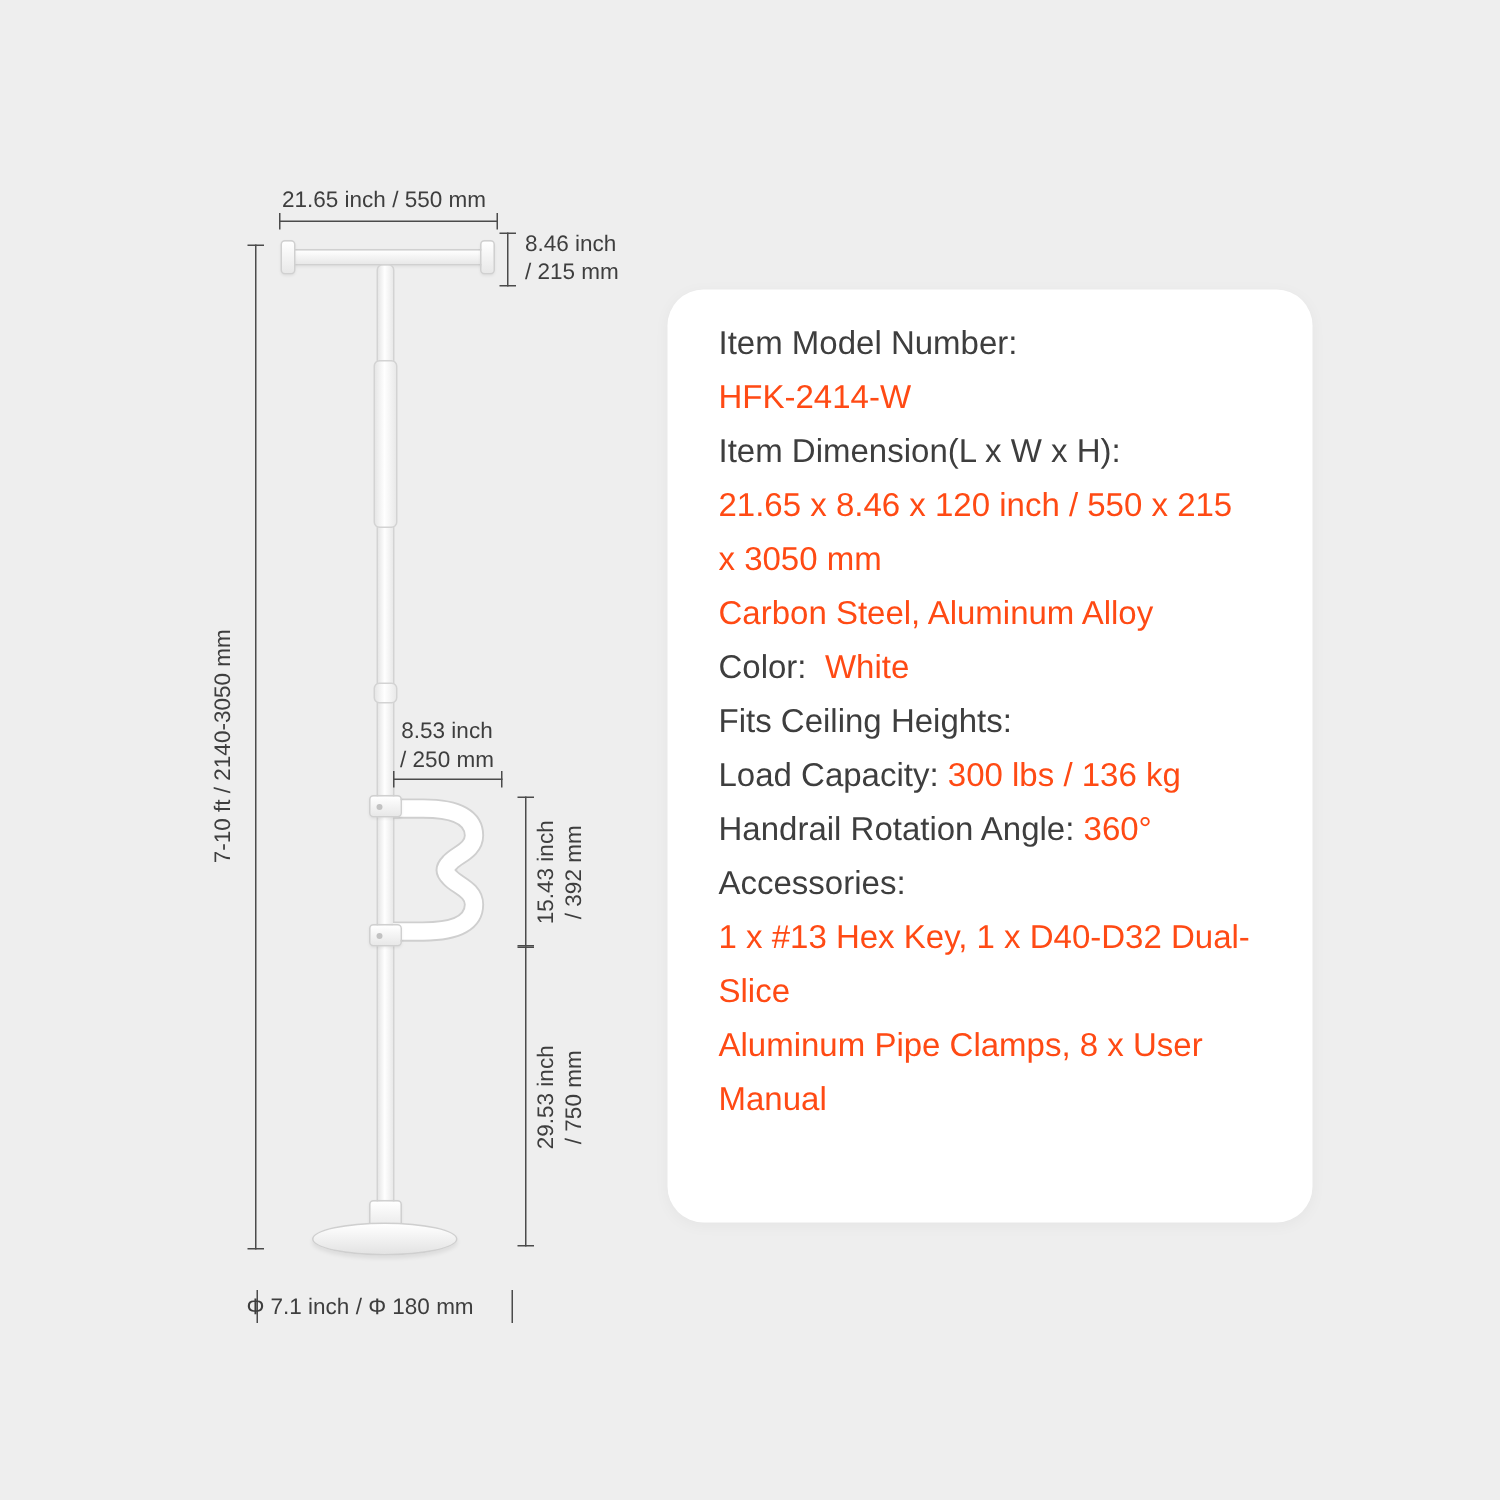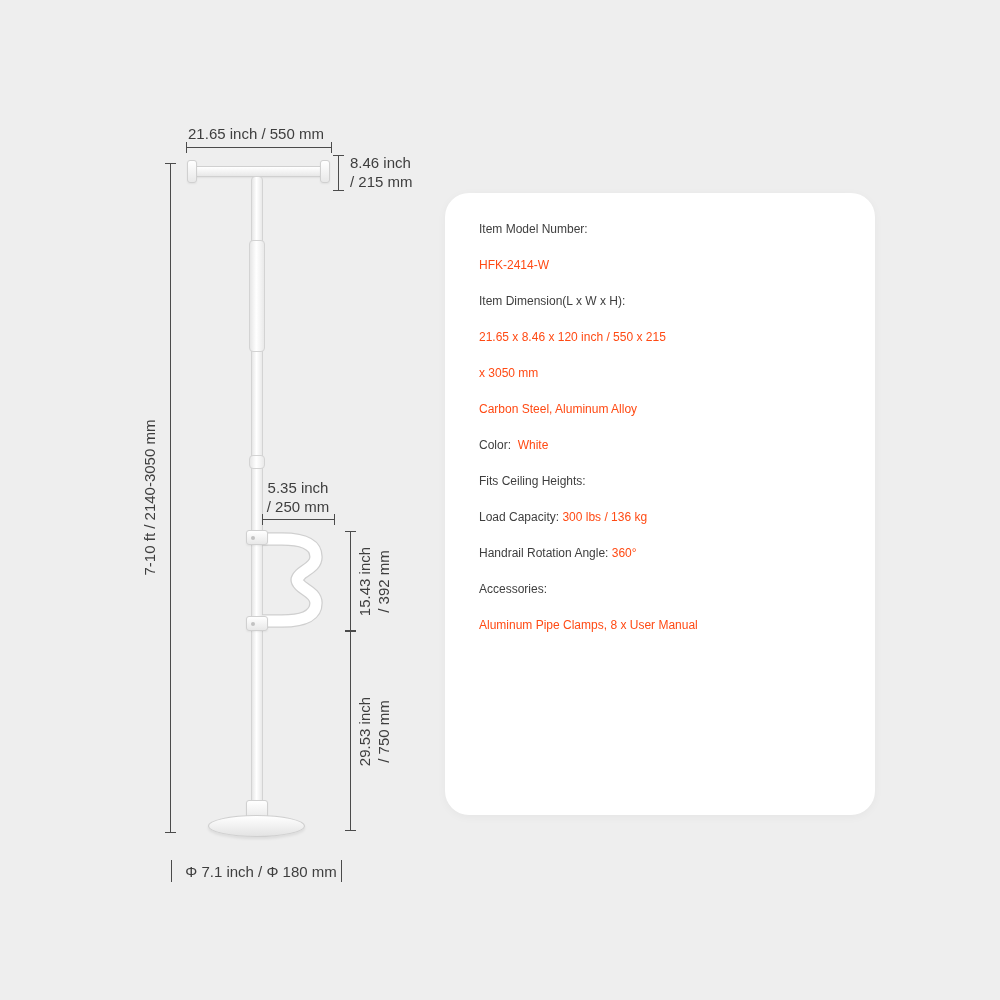--- a/index.html
+++ b/index.html
@@ -46,21 +46,21 @@
   }
   .rail-svg { position:absolute; left:262px; top:530px; }
 
   
   .card {
     position:absolute; left:445px; top:193px; width:430px; height:622px;
     background:var(--card,#ffffff); border-radius:24px;
     padding:18px 34px 0 34px;
     box-shadow:0 2px 10px rgba(0,0,0,0.04);
   }
-  .spec-line { font-size:12px; line-height:36px; white-space:pre-wrap; }
+  .spec-line { font-size:22px; line-height:36px; white-space:pre-wrap; }
   .lab { color:var(--text,#3e3e3e); }
   .val { color:var(--accent,#ff4a14); }
 </style>
 </head>
 <body>
 
 <div class="stage">
 
   <div>
 
@@ -78,21 +78,21 @@
     </div>
 
     <div class="part" style="left:251px; top:176px; width:12px; height:650px;"></div>
     <div class="part" style="left:249px; top:240px; width:16px; height:112px;"></div>
     <div class="part" style="left:249px; top:455px; width:16px; height:14px;"></div>
 
     <div class="dimv" style="left:170px; top:163px; height:670px;"></div>
     <div class="dim-label rot" style="left:39px; top:488px; width:220px;">7-10 ft / 2140-3050 mm</div>
 
     <div class="dim-label center" style="left:253px; top:478px; width:90px;">
-      <div>5.35 inch</div>
+      <div>8.53 inch</div>
       <div>/ 250 mm</div>
     </div>
     <div class="dimh" style="left:262px; top:519px; width:73px;"></div>
 
     <svg class="rail-svg" width="75" height="100" viewBox="0 0 75 100">
       <path d="M0,9 H20 C44,9 54,16 54,27 C54,37 42,40 38,45 C34,49 34,51 38,55 C42,60 54,63 54,73 C54,84 44,91 20,91 H0" fill="none" stroke="#cfcfcf" stroke-width="13.5" stroke-linecap="round" stroke-linejoin="round"></path>
       <path d="M0,9 H20 C44,9 54,16 54,27 C54,37 42,40 38,45 C34,49 34,51 38,55 C42,60 54,63 54,73 C54,84 44,91 20,91 H0" fill="none" stroke="#ffffff" stroke-width="11" stroke-linecap="round" stroke-linejoin="round"></path>
     </svg>
     <div class="parth" style="left:246px; top:530px; width:22px; height:15px;"></div>
     <div class="screw" style="left:251px; top:536px;"></div>
@@ -104,32 +104,33 @@
     <div class="dim-label rot" style="left:313px; top:572px; width:140px;">/ 392 mm</div>
 
     <div class="dimv" style="left:350px; top:631px; height:200px;"></div>
     <div class="dim-label rot" style="left:294px; top:722px; width:140px;">29.53 inch</div>
     <div class="dim-label rot" style="left:313px; top:722px; width:140px;">/ 750 mm</div>
 
     <div class="parth" style="left:246px; top:800px; width:22px; height:20px;"></div>
     <div class="base-plate"></div>
 
     <div class="tick" style="left:171px; top:860px; height:22px;"></div>
-    <div class="dim-label center" style="left:185px; top:862px; width:152px;">Φ 7.1 inch / Φ 180 mm</div>
+    <div class="dim-label center" style="left:164px; top:862px; width:152px;">Φ 7.1 inch / Φ 180 mm</div>
     <div class="tick" style="left:341px; top:860px; height:22px;"></div>
   </div>
 
   <div class="card">
     <div class="spec-line"><span class="lab">Item Model Number:</span><span class="val"></span></div>
     <div class="spec-line"><span class="lab"></span><span class="val">HFK-2414-W</span></div>
     <div class="spec-line"><span class="lab">Item Dimension(L x W x H):</span><span class="val"></span></div>
     <div class="spec-line"><span class="lab"></span><span class="val">21.65 x 8.46 x 120 inch / 550 x 215</span></div>
     <div class="spec-line"><span class="lab"></span><span class="val">x 3050 mm</span></div>
     <div class="spec-line"><span class="lab"></span><span class="val">Carbon Steel, Aluminum Alloy</span></div>
     <div class="spec-line"><span class="lab">Color:  </span><span class="val">White</span></div>
     <div class="spec-line"><span class="lab">Fits Ceiling Heights:</span><span class="val"></span></div>
     <div class="spec-line"><span class="lab">Load Capacity: </span><span class="val">300 lbs / 136 kg</span></div>
     <div class="spec-line"><span class="lab">Handrail Rotation Angle: </span><span class="val">360°</span></div>
     <div class="spec-line"><span class="lab">Accessories:</span><span class="val"></span></div>
+    <div class="spec-line"><span class="lab"></span><span class="val">1 x #13 Hex Key, 1 x D40-D32 Dual-Slice</span></div>
     <div class="spec-line"><span class="lab"></span><span class="val">Aluminum Pipe Clamps, 8 x User Manual</span></div>
   </div>
 
 </div>
 
 </body></html>

